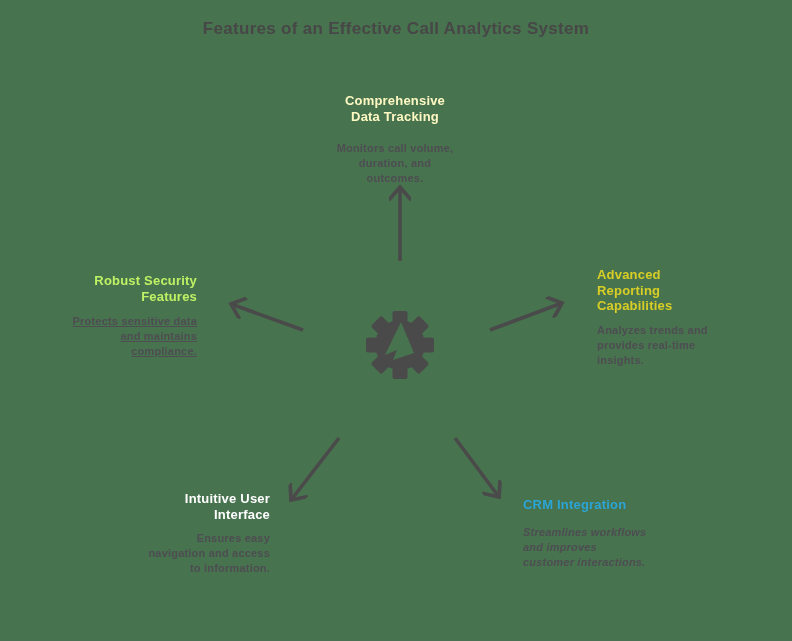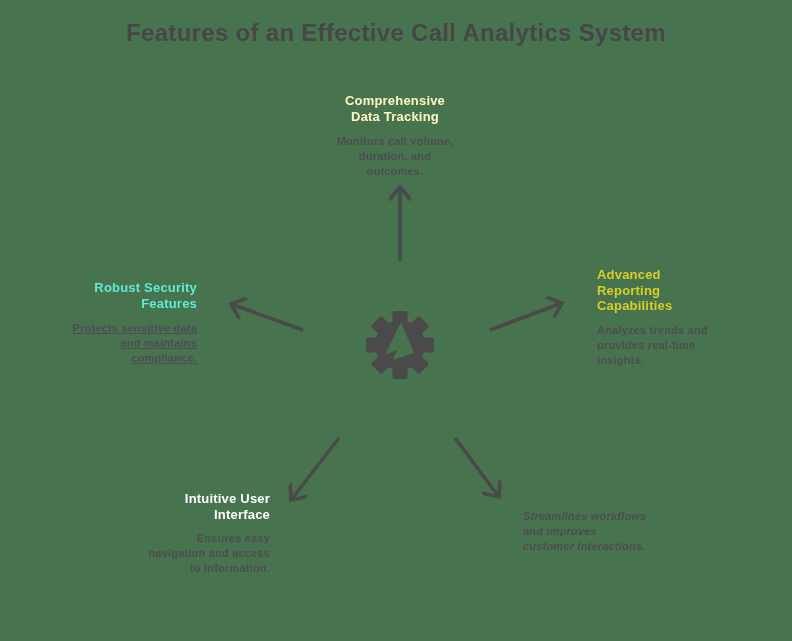--- a/index.html
+++ b/index.html
@@ -10,21 +10,21 @@
     overflow:hidden;
     font-family:"Liberation Sans", sans-serif;
   }
   .title {
     position:absolute;
     top:19px;
     left:0;
     width:792px;
     margin:0;
     text-align:center;
-    font-size:24px;
+    font-size:17px;
     font-weight:bold;
     letter-spacing:0.3px;
   }
   .overlay {
     position:absolute;
     top:0; left:0;
     width:792px; height:641px;
     pointer-events:none;
   }
   .feature { position:absolute; }
@@ -40,21 +40,21 @@
     line-height:15px;
     margin-top:9px;
     letter-spacing:0.2px;
   }
   .feature span { display:block; white-space:nowrap; }
   .f-top          { left:295px; top:93px;  width:200px; text-align:center; }
   .f-left         { left:27px;  top:273px; width:170px; text-align:right; }
   .f-right        { left:597px; top:267px; width:170px; text-align:left; }
   .f-bottom-left  { left:100px; top:491px; width:170px; text-align:right; }
   .f-bottom-right { left:523px; top:497px; width:190px; text-align:left; }
-  .f-top .desc         { margin-top:10px; }
+  .f-top .desc         { margin-top:17px; }
   .f-left .desc        { margin-top:10px; }
   .f-bottom-left .desc { margin-top:9px; }
   .f-bottom-right .desc{ margin-top:12px;font-style:italic; }
 </style>
 </head>
 <body>
 
 <div class="canvas" style="background-color: rgb(72, 115, 79);">
 
   <h1 class="title" style="color: rgb(71, 71, 71);">Features of an Effective Call Analytics System</h1>
@@ -94,21 +94,21 @@
       <span>Data Tracking</span>
     </div>
     <div class="desc" style="color: rgb(77, 77, 82);">
       <span>Monitors call volume,</span>
       <span>duration, and</span>
       <span>outcomes.</span>
     </div>
   </div>
 
   <div class="feature f-left">
-    <div class="heading" style="color: #5eead4; margin-top: 7px;">
+    <div class="heading" style="color: #bef264;">
       <span>Robust Security</span>
       <span>Features</span>
     </div>
     <div class="desc" style="color: rgb(77, 77, 82); text-decoration: underline;">
       <span>Protects sensitive data</span>
       <span>and maintains</span>
       <span>compliance.</span>
     </div>
   </div>
 
@@ -131,20 +131,23 @@
       <span>Interface</span>
     </div>
     <div class="desc" style="color: rgb(77, 77, 82);">
       <span>Ensures easy</span>
       <span>navigation and access</span>
       <span>to information.</span>
     </div>
   </div>
 
   <div class="feature f-bottom-right">
+    <div class="heading" style="color: rgb(43, 165, 214);">
+      <span>CRM Integration</span>
+    </div>
     <div class="desc" style="color: rgb(77, 77, 82);">
       <span>Streamlines workflows</span>
       <span>and improves</span>
       <span>customer interactions.</span>
     </div>
   </div>
 
 </div>
 
 </body></html>

